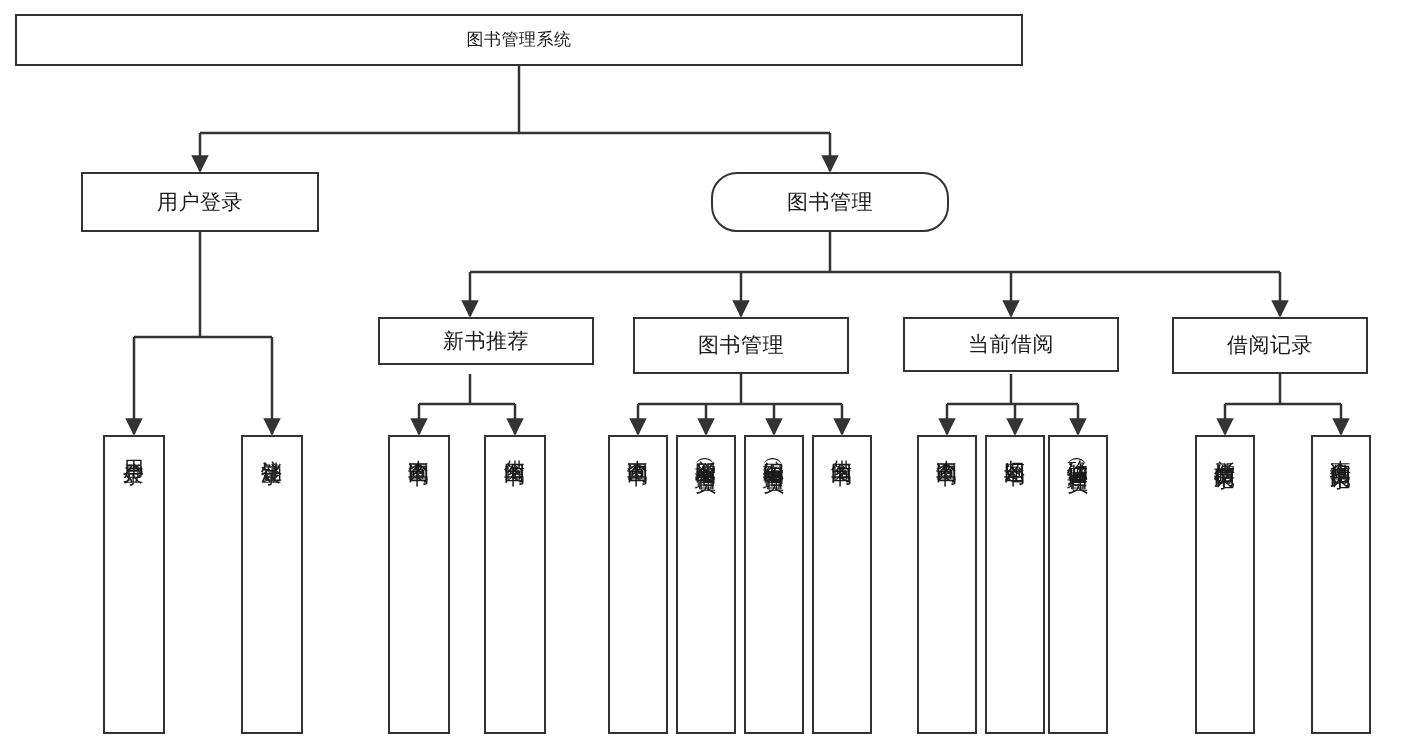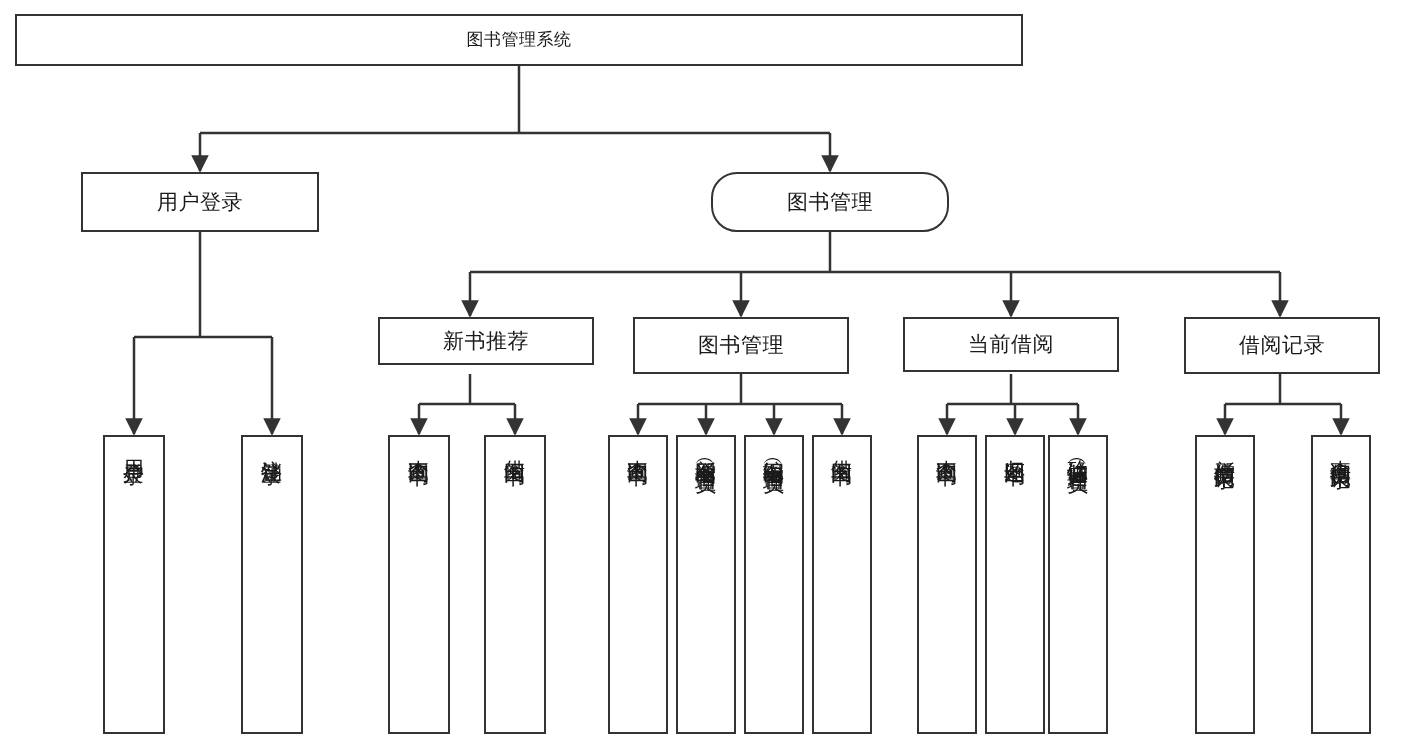--- a/index.html
+++ b/index.html
@@ -128,21 +128,21 @@
       </div>
       <div class="node-box horizontal" style="left: 378px; top: 317px; width: 216px; height: 48px;">
         <span class="node-label">新书推荐</span>
       </div>
       <div class="node-box horizontal" style="left: 633px; top: 317px; width: 216px; height: 57px;">
         <span class="node-label">图书管理</span>
       </div>
       <div class="node-box horizontal" style="left: 903px; top: 317px; width: 216px; height: 55px;">
         <span class="node-label">当前借阅</span>
       </div>
-      <div class="node-box horizontal" style="left: 1172px; top: 317px; width: 196px; height: 57px; margin-left: 12px;">
+      <div class="node-box horizontal" style="left: 1172px; top: 317px; width: 196px; height: 57px;">
         <span class="node-label">借阅记录</span>
       </div>
       <div class="node-box vertical" style="left: 103px; top: 435px; width: 62px; height: 299px;">
         <span class="node-label">用户登录</span>
       </div>
       <div class="node-box vertical" style="left: 241px; top: 435px; width: 62px; height: 299px;">
         <span class="node-label">注销登录</span>
       </div>
       <div class="node-box vertical" style="left: 388px; top: 435px; width: 62px; height: 299px;">
         <span class="node-label">查询图书</span>

